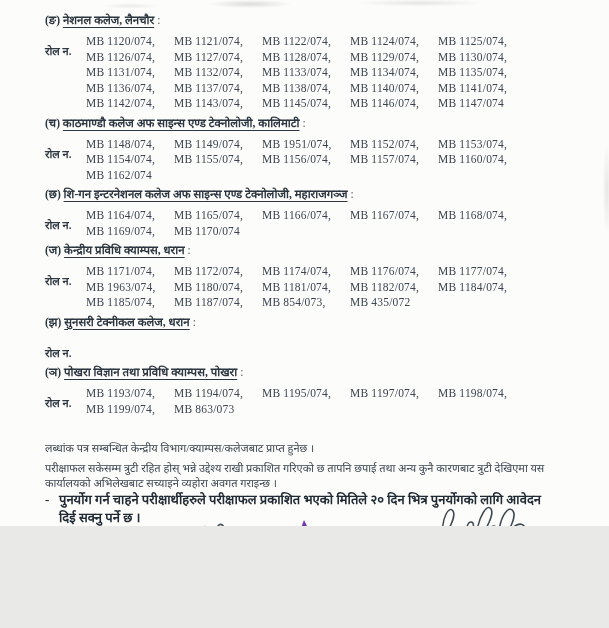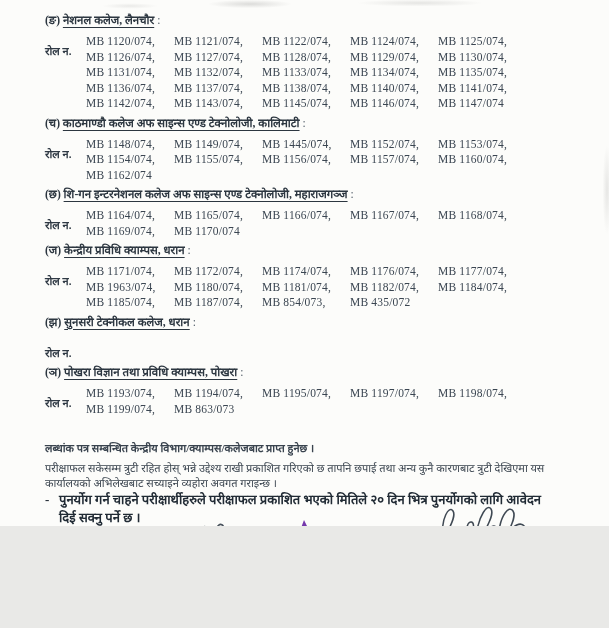--- a/index.html
+++ b/index.html
@@ -49,21 +49,21 @@
   }
   .roll-grid {
     display:grid; grid-template-columns:repeat(5,88px);
   }
   .roll {
     font-size:11.5px; line-height:15.5px; color:#3a4551;
     letter-spacing:.2px; white-space:nowrap;
   }
 
   .notes { margin-top:24px; width:522px; }
-  .note1 { font-size:11px; line-height:15px; margin-bottom:5px; color:#39434e;font-weight:bold; }
+  .note1 { font-size:11px; line-height:15px; margin-bottom:5px; color:#39434e; }
   .note2 { font-size:11px; line-height:15px; color:#39434e; width:522px; }
   .note3 {
     position:relative; font-size:13px; line-height:17.5px;
     font-weight:700; color:#212b35; padding-left:14px; width:505px;
   }
   .note3 .bullet { position:absolute; left:0; top:0; }
 
   .footer-left { position:absolute; left:45px; top:531px; font-size:10.5px; line-height:13.5px; color:#333d48;font-weight:bold; }
 
   .sig-left { position:absolute; left:146px; top:516px; }
@@ -119,21 +119,21 @@
             </div>
           </div>
         </div>
         <div class="section" data-interactable="false">
           <div class="sec-head" data-interactable="false"><span class="letter" data-interactable="false">(च) </span><span class="name" data-interactable="false">काठमाण्डौ कलेज अफ साइन्स एण्ड टेक्नोलोजी, कालिमाटी</span><span class="colon" data-interactable="false">:</span></div>
           <div class="roll-block" data-interactable="false">
             <span class="roll-label" data-interactable="false">रोल न.</span>
             <div class="roll-grid" data-interactable="false">
               <span class="roll" data-interactable="false">MB 1148/074,</span>
               <span class="roll" data-interactable="false">MB 1149/074,</span>
-              <span class="roll" data-interactable="false">MB 1445/074,</span>
+              <span class="roll" data-interactable="false">MB 1951/074,</span>
               <span class="roll" data-interactable="false">MB 1152/074,</span>
               <span class="roll" data-interactable="false">MB 1153/074,</span>
               <span class="roll" data-interactable="false">MB 1154/074,</span>
               <span class="roll" data-interactable="false">MB 1155/074,</span>
               <span class="roll" data-interactable="false">MB 1156/074,</span>
               <span class="roll" data-interactable="false">MB 1157/074,</span>
               <span class="roll" data-interactable="false">MB 1160/074,</span>
               <span class="roll" data-interactable="false">MB 1162/074</span>
             </div>
           </div>

